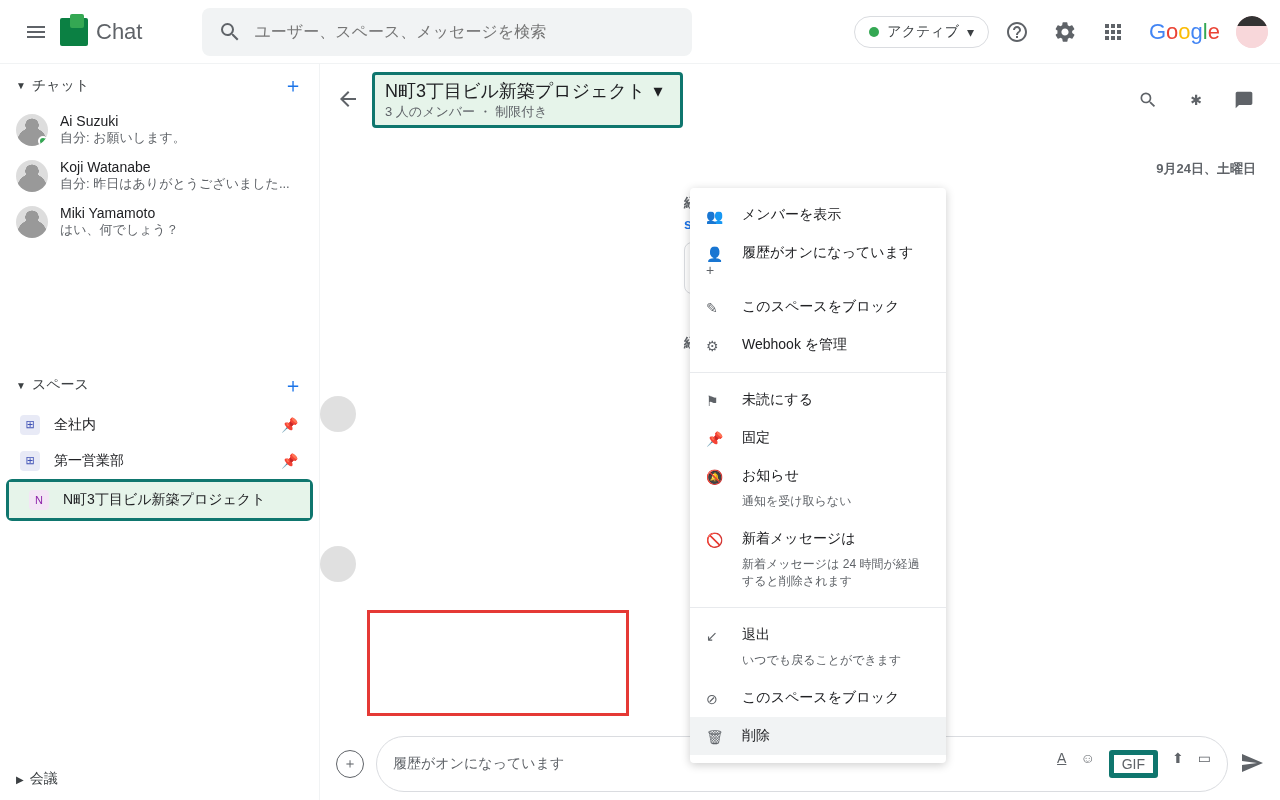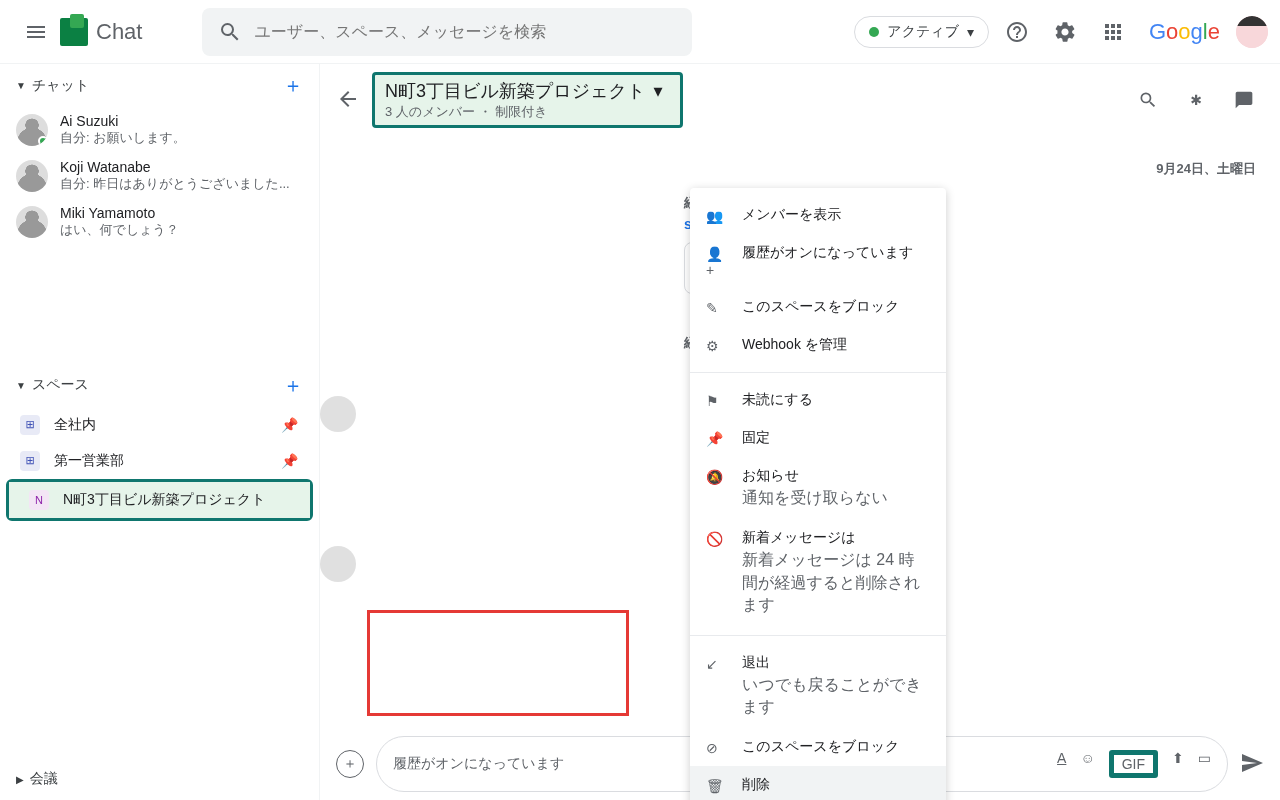--- a/index.html
+++ b/index.html
@@ -48,21 +48,21 @@
 .space-title { font-size: 18px; display: flex; align-items: center; gap: 8px; }
 .space-sub { font-size: 13px; color: #5f6368; }
 .header-actions { margin-left: auto; display: flex; gap: 8px; }
 
 .dropdown { position: absolute; top: 124px; left: 370px; width: 256px; background: #fff; box-shadow: 0 2px 10px rgba(0,0,0,0.2); border-radius: 4px; padding: 8px 0; z-index: 100; }
 .dropdown-item { display: flex; align-items: flex-start; padding: 10px 16px; gap: 16px; cursor: pointer; }
 .dropdown-item.hover-state { background: #f1f3f4; }
 .dropdown-item .di-icon { width: 20px; color: #5f6368; flex-shrink: 0; margin-top: 2px; }
 .dropdown-item .di-text { flex: 1; }
 .dropdown-item .di-label { font-size: 14px; color: #202124; }
-.dropdown-item .di-sub { font-size: 16px; color: #5f6368; margin-top: 2px; line-height: 1.4; }
+.dropdown-item .di-sub { font-size: 12px; color: #5f6368; margin-top: 8px; line-height: 1.4; }
 .dropdown-divider { height: 1px; background: #e8eaed; margin: 8px 0; }
 
 .chat-area { flex: 1; padding: 16px 24px; overflow: hidden; position: relative; font-weight: bold; }
 .date-divider { text-align: right; color: #5f6368; font-size: 13px; padding: 8px 0; }
 .msg-row { display: flex; gap: 12px; margin: 8px 0; }
 .msg-av { width: 36px; height: 36px; border-radius: 50%; background: #e0e0e0; flex-shrink: 0; }
 .msg-head { font-size: 13px; color: #5f6368; display: flex; gap: 8px; align-items: center; }
 .msg-head .via { color: #5f6368; }
 .msg-head .diamond { color: #0b8043; }
 .msg-body { font-size: 14px; margin-top: 4px; }

